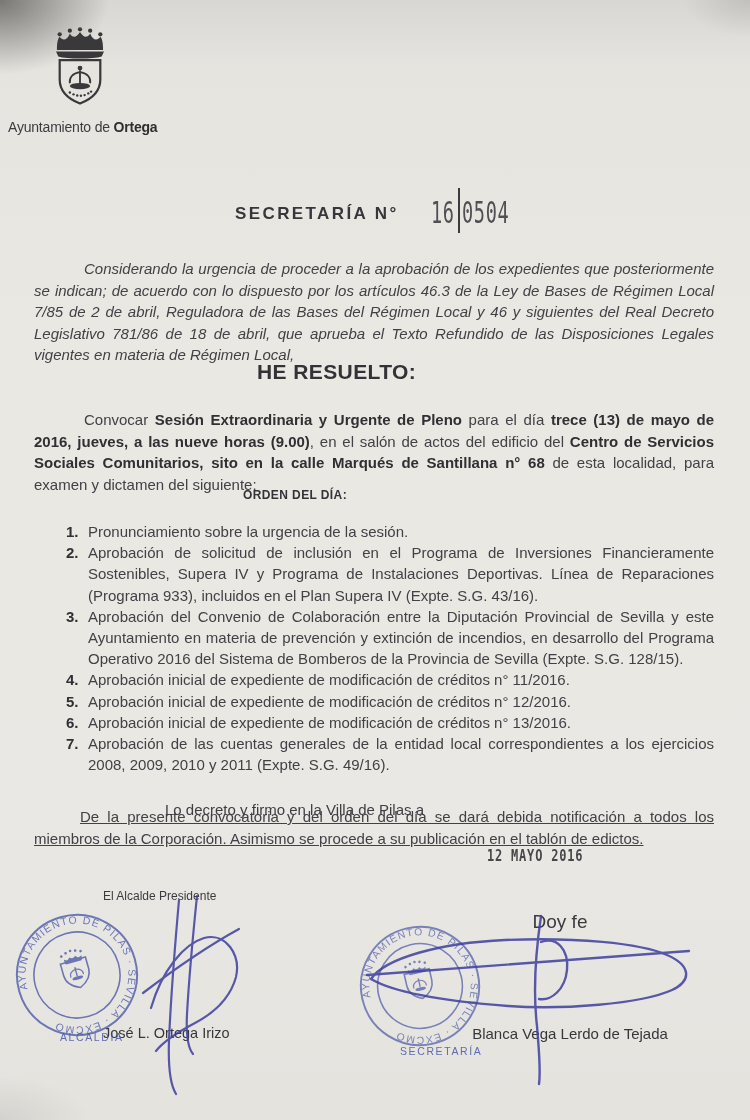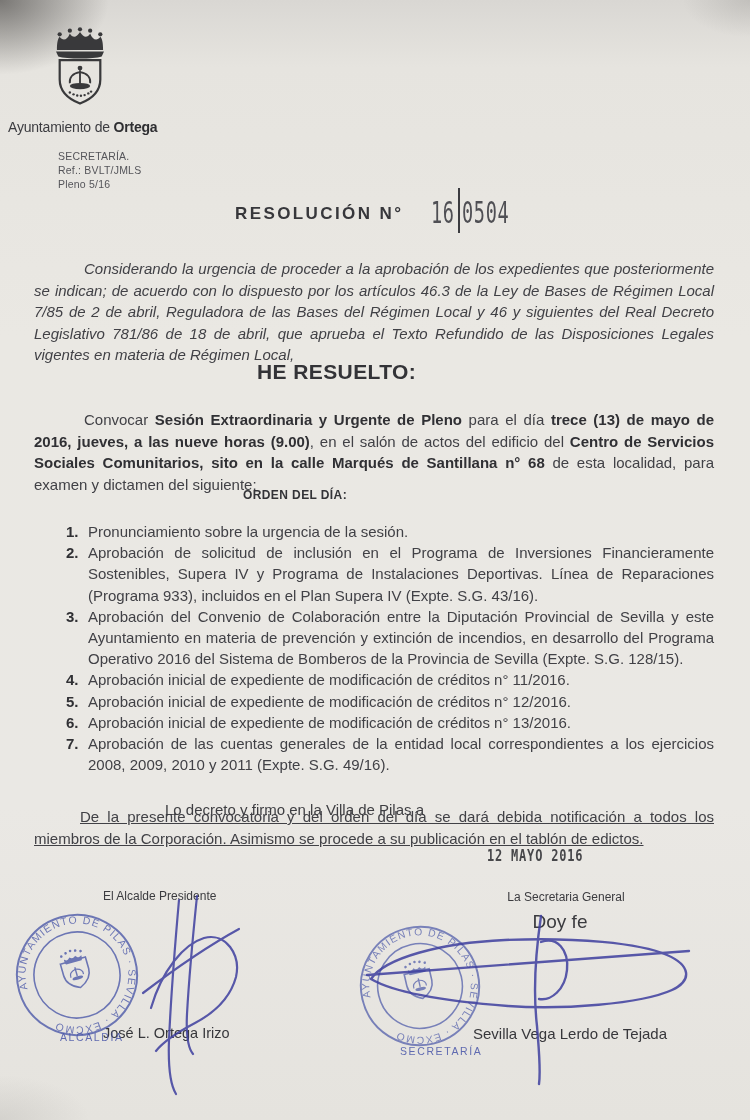--- a/index.html
+++ b/index.html
@@ -89,27 +89,22 @@
         <circle cx="36" cy="75.3" r="1.3"></circle>
       <circle cx="40" cy="75.6" r="1.3"></circle>
         <circle cx="44" cy="74.8" r="1.3"></circle>
         <circle cx="48" cy="73" r="1.3"></circle>
         <circle cx="51" cy="71" r="1.3"></circle>
     </g>
   </svg>
 
   <div class="abs org-line"><span>Ayuntamiento de </span><b>Ortega</b></div>
 
-  <div class="abs dept">
-    <div>SECRETARÍA.</div>
-    <div>Ref.: BVLT/JMLS</div>
-    <div>Pleno 5/16</div>
-  </div>
-
-  <div class="abs res-title">RESOLUCIÓN N°</div>
+
+  <div class="abs res-title">SECRETARÍA N°</div>
   <div class="abs res-number">
     <span class="digits d1">16</span>
     <span class="vbar"></span>
     <span class="digits d2">0504</span>
   </div>
 
   <p class="abs para p1">Considerando la urgencia de proceder a la aprobación de los expedientes que posteriormente se indican; de acuerdo con lo dispuesto por los artículos 46.3 de la Ley de Bases de Régimen Local 7/85 de 2 de abril, Reguladora de las Bases del Régimen Local y 46 y siguientes del Real Decreto Legislativo 781/86 de 18 de abril, que aprueba el Texto Refundido de las Disposiciones Legales vigentes en materia de Régimen Local,</p>
   <div class="abs h-center h-resuelto">HE RESUELTO:</div>
   <p class="abs para p2"><span>Convocar </span><b>Sesión Extraordinaria y Urgente de Pleno</b><span> para el día </span><b>trece (13) de mayo de 2016, jueves, a las nueve horas (9.00)</b><span>, en el salón de actos del edificio del </span><b>Centro de Servicios Sociales Comunitarios, sito en la calle Marqués de Santillana n° 68</b><span> de esta localidad, para examen y dictamen del siguiente:</span></p>
   <div class="abs h-center h-orden">ORDEN DEL DÍA:</div>
@@ -123,24 +118,23 @@
     <li>Aprobación inicial de expediente de modificación de créditos n° 13/2016.</li>
     <li>Aprobación de las cuentas generales de la entidad local correspondientes a los ejercicios 2008, 2009, 2010 y 2011 (Expte. S.G. 49/16).</li>
   </ol>
 
   <p class="abs para p3">De la presente convocatoria y del orden del día se dará debida notificación a todos los miembros de la Corporación. Asimismo se procede a su publicación en el tablón de edictos.</p>
 
   <div class="abs decree">Lo decreto y firmo en la Villa de Pilas a</div>
   <div class="abs date-stamp">12 MAYO 2016</div>
 
   <div class="abs role role-left">El Alcalde Presidente</div>
-  <div class="abs role role-right">La Secretaria General</div>
   <div class="abs doyfe">Doy fe</div>
   <div class="abs name name-left">José L. Ortega Irizo</div>
-  <div class="abs name name-right">Sevilla Vega Lerdo de Tejada</div>
+  <div class="abs name name-right">Blanca Vega Lerdo de Tejada</div>
   <div class="abs stamp-office office-left">ALCALDÍA</div>
   <div class="abs stamp-office office-right">SECRETARÍA</div>
 
   <svg class="abs stamp stamp-left" width="134" height="134" viewBox="-67 -67 134 134">
     <defs>
         <path id="ringL" d="M -51.5,0 A 51.5,51.5 0 1 1 51.5,0 A 51.5,51.5 0 1 1 -51.5,0" fill="none"></path>
       </defs>
     <circle r="60" fill="none" stroke="#4a57a8" stroke-width="2"></circle>
     <circle r="43" fill="none" stroke="#4a57a8" stroke-width="1.6"></circle>
     <text font-size="10.5" letter-spacing="1.2" fill="#4a57a8" font-family="Liberation Sans, sans-serif">

